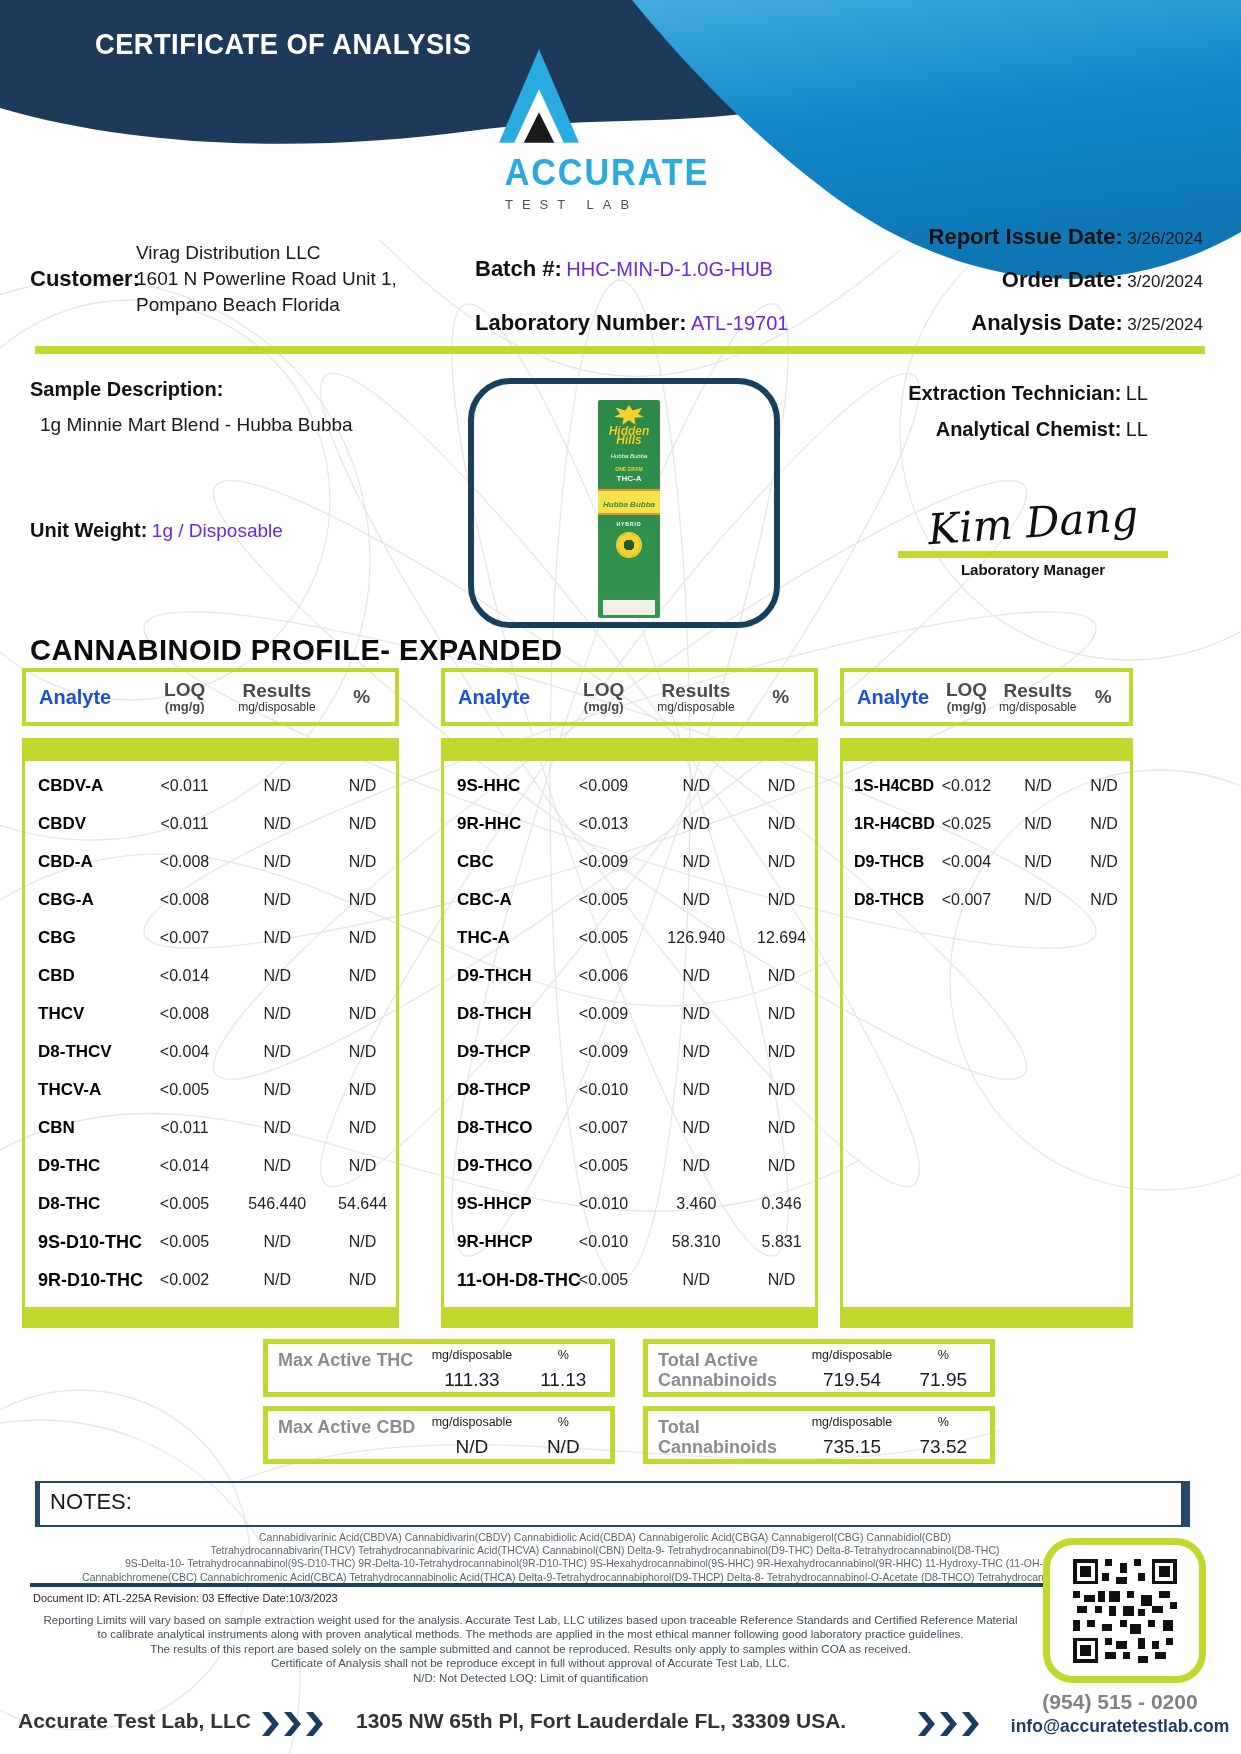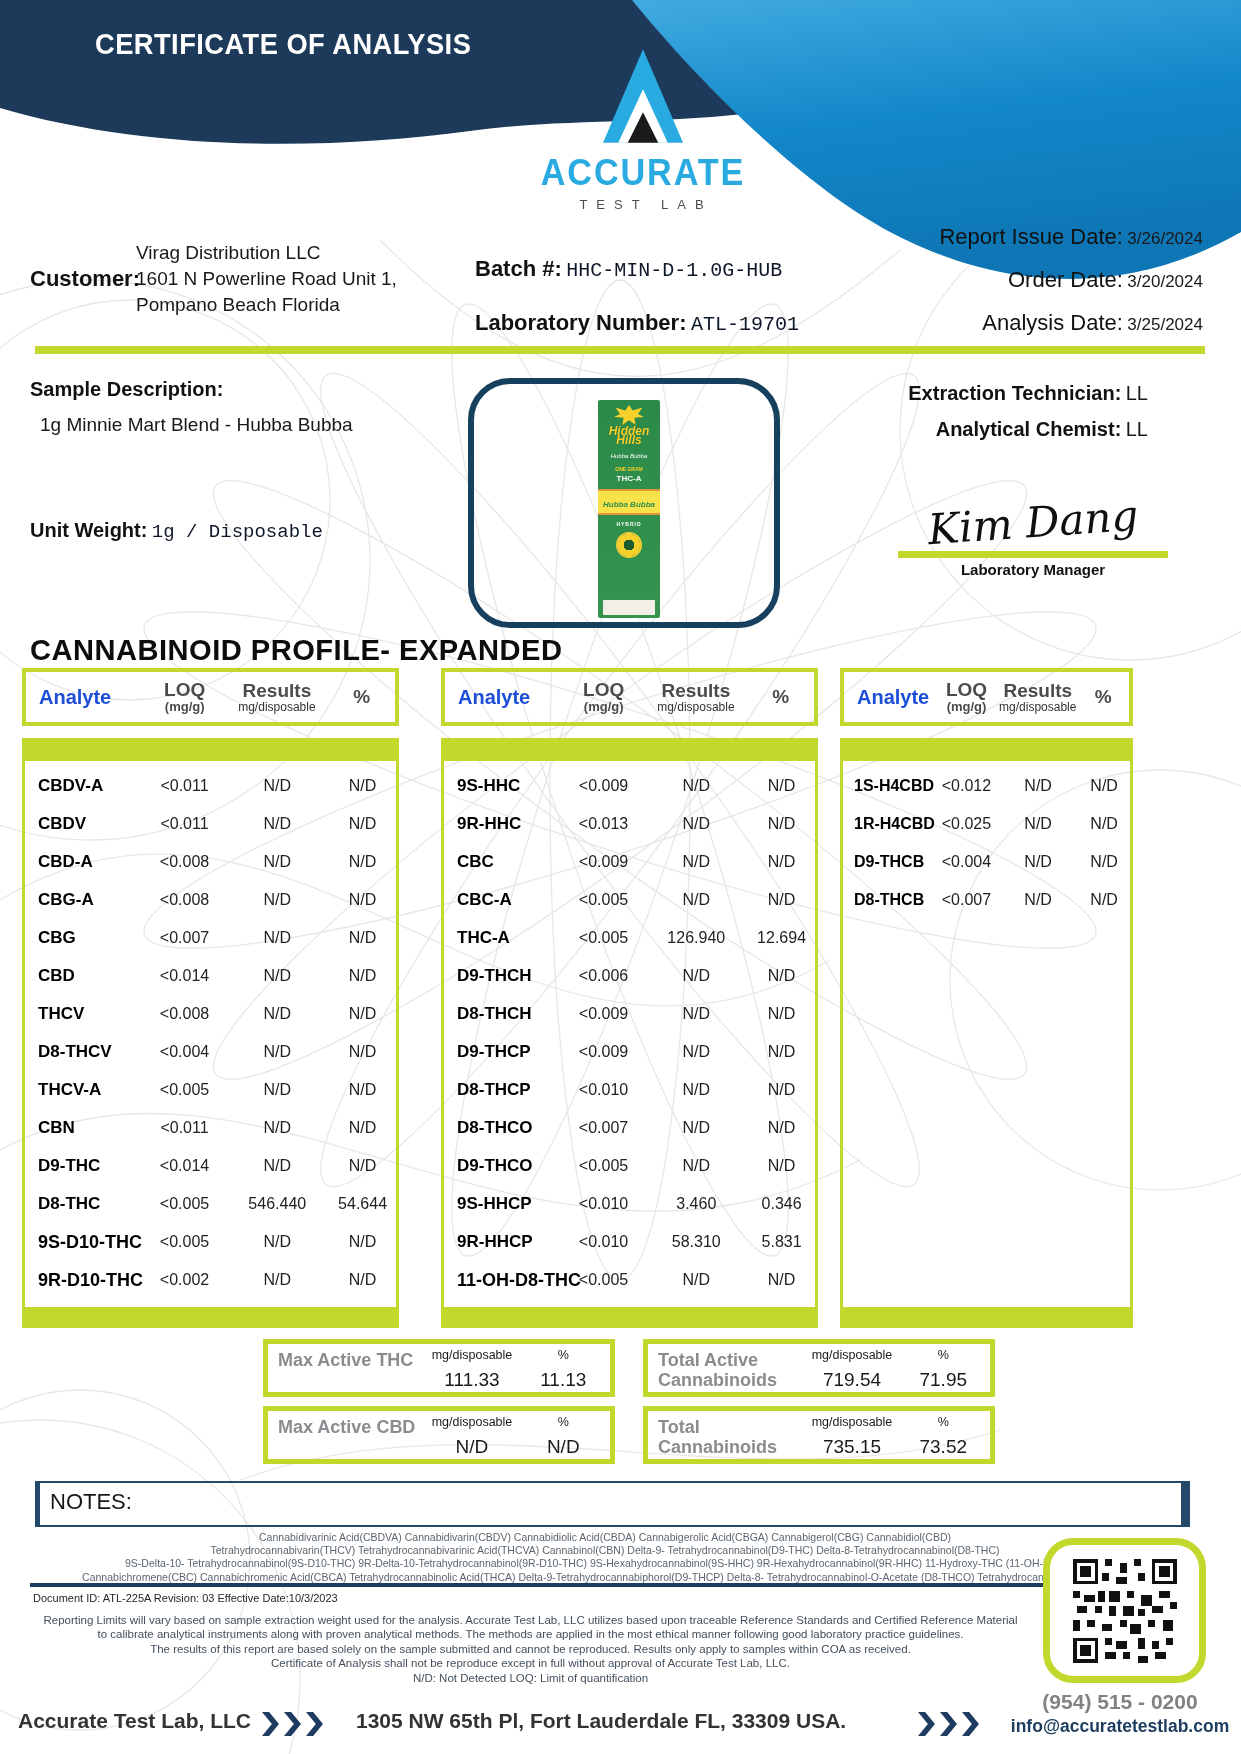--- a/index.html
+++ b/index.html
@@ -12,34 +12,34 @@
 }
 *{margin:0;padding:0;box-sizing:border-box;}
 body{background:#e8e8e8;font-family:"Liberation Sans",sans-serif;}
 .page{position:relative;width:1241px;height:1754px;background:#ffffff;overflow:hidden;margin:0 auto;}
 .decor{position:absolute;left:0;top:0;z-index:0;}
 .hdr-svg{position:absolute;left:0;top:0;z-index:1;}
 .content{position:absolute;left:0;top:0;width:100%;height:100%;z-index:2;}
 
 
 .doc-title{position:absolute;left:95px;top:28px;color:#ffffff;font-size:29px;font-weight:bold;letter-spacing:0.5px;transform:scaleX(0.94);transform-origin:left center;white-space:nowrap;}
-.logo{position:absolute;left:530px;top:48px;width:226px;text-align:center;}
+.logo{position:absolute;left:499px;top:48px;width:226px;text-align:left;}
 .logo-brand{color:var(--cyan);font-size:36px;font-weight:bold;letter-spacing:2px;margin-top:4px;transform:scaleX(0.95);}
 .logo-sub{color:#4d4d4f;font-size:13px;letter-spacing:9px;margin-top:3px;padding-left:6px;}
 
 
 .customer-label{position:absolute;left:30px;top:266px;font-size:20px;font-weight:bold;color:#111;}
 .customer-lines{position:absolute;left:136px;top:240px;font-size:19px;color:#191919;line-height:26px;width:300px;}
 .batch-row{position:absolute;left:475px;top:256px;white-space:nowrap;}
 .labnum-row{position:absolute;left:475px;top:310px;white-space:nowrap;}
 .pair-label{font-size:22px;font-weight:bold;color:#111;}
-.pair-value{font-size:20px;color:#0f172a;font-family:Liberation Mono, monospace;}
+.pair-value{font-size:20px;color:#6d28d9;}
 .dates{position:absolute;right:38px;top:224px;text-align:right;}
 .date-row{margin-bottom:17px;white-space:nowrap;}
-.date-label{font-size:22px;font-weight:normal;color:#111;}
+.date-label{font-size:22px;font-weight:bold;color:#111;}
 .date-value{font-size:17px;color:#191919;}
 
 
 .rule{position:absolute;left:35px;top:346px;width:1170px;height:8px;background:var(--green);}
 
 
 .sample-desc-label{position:absolute;left:30px;top:378px;font-size:20px;font-weight:bold;color:#111;}
 .sample-desc-value{position:absolute;left:40px;top:414px;font-size:19px;color:#191919;}
 .unit-weight{position:absolute;left:30px;top:519px;white-space:nowrap;}
 .unit-weight .pair-label{font-size:20px;}

